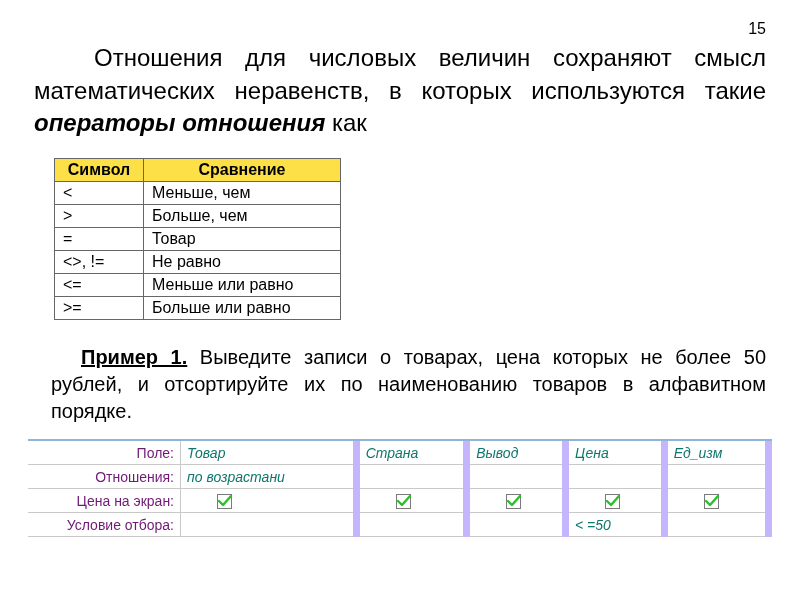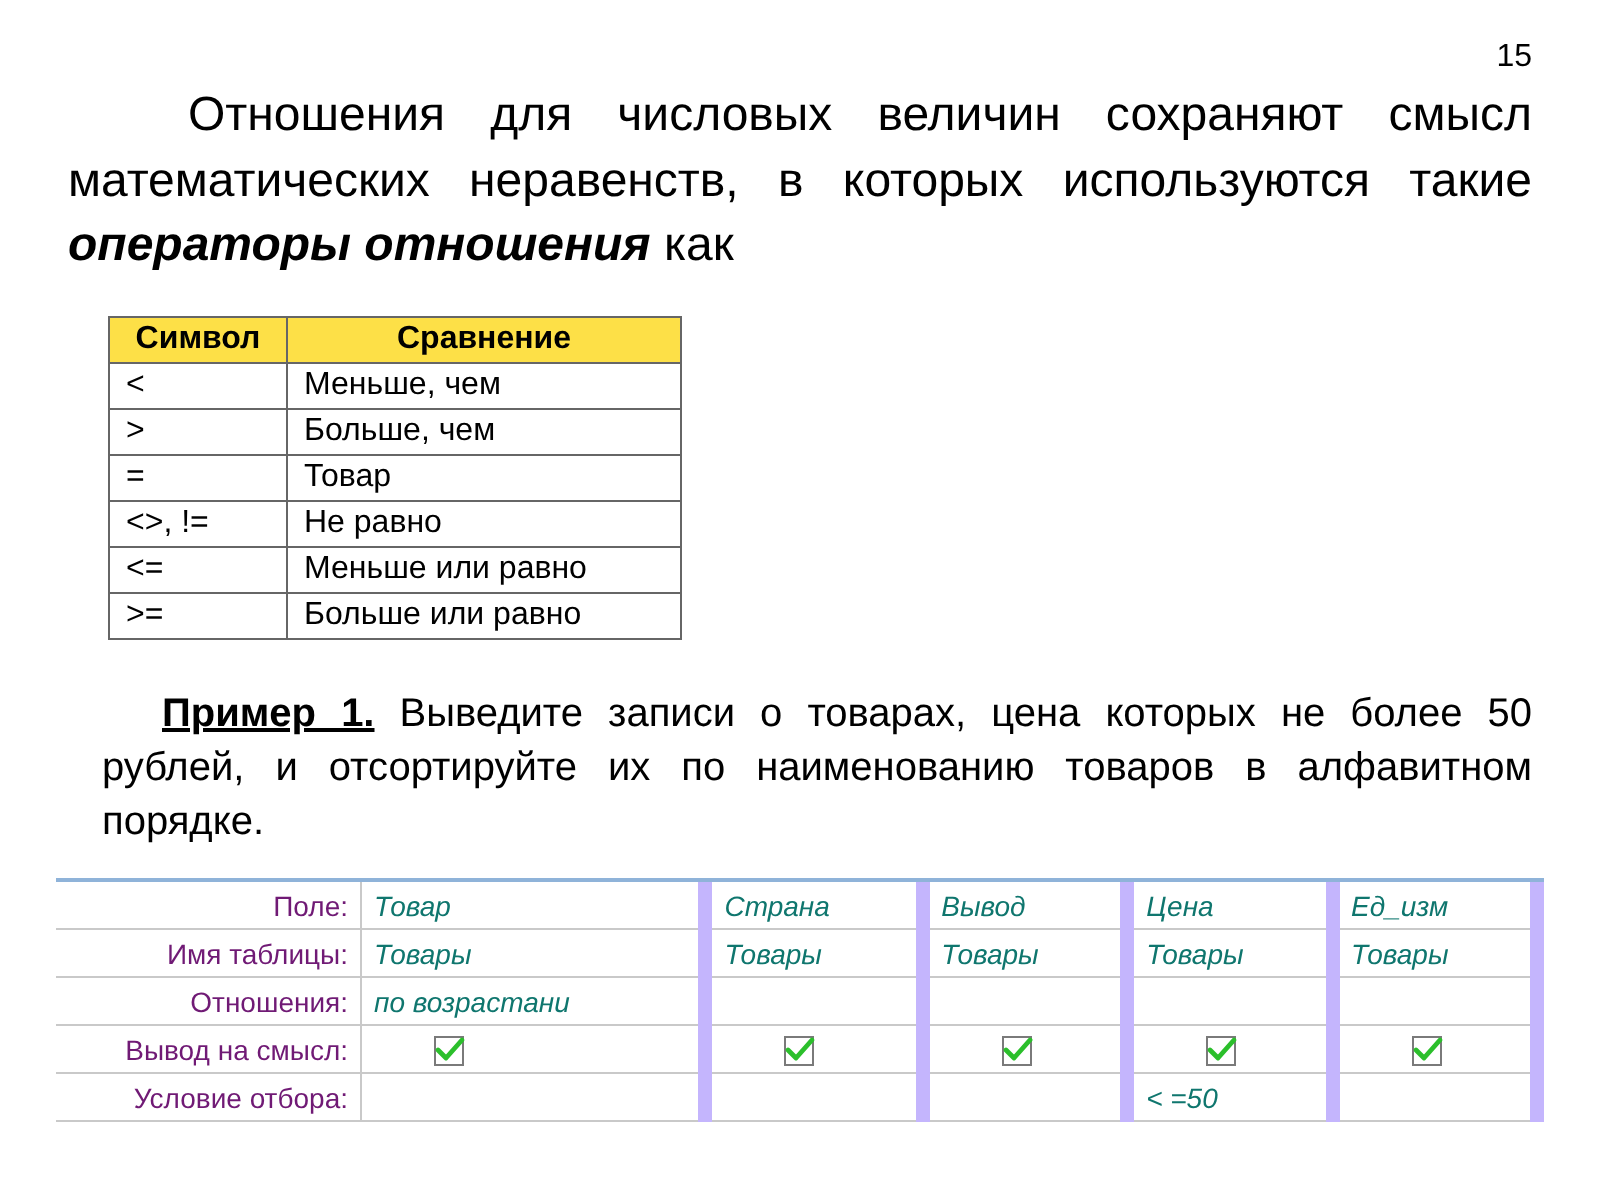--- a/index.html
+++ b/index.html
@@ -161,37 +161,29 @@
     <tbody>
         <tr>
       <td class="labelcell">Поле:</td>
       <td class="col">Товар</td>
       <td class="col">Страна</td>
       <td class="col">Вывод</td>
       <td class="col">Цена</td>
       <td class="col">Ед_изм</td>
     </tr>
     <tr>
-      <td class="labelcell">Имя таблицы:</td>
-      <td class="col">Товары</td>
-      <td class="col">Товары</td>
-      <td class="col">Товары</td>
-      <td class="col">Товары</td>
-      <td class="col">Товары</td>
-    </tr>
-    <tr>
       <td class="labelcell">Отношения:</td>
       <td class="col">по возрастани</td>
       <td class="col"></td>
       <td class="col"></td>
       <td class="col"></td>
       <td class="col"></td>
     </tr>
     <tr>
-      <td class="labelcell">Вывод на смысл:</td>
+      <td class="labelcell">Цена на экран:</td>
       <td class="col"><span class="checkbox"><svg viewBox="0 0 16 16">
                 <polyline points="2,8 6,12 14,3"></polyline>
               </svg></span></td>
       <td class="col"><span class="checkbox"><svg viewBox="0 0 16 16">
                 <polyline points="2,8 6,12 14,3"></polyline>
               </svg></span></td>
       <td class="col"><span class="checkbox"><svg viewBox="0 0 16 16">
                 <polyline points="2,8 6,12 14,3"></polyline>
               </svg></span></td>
       <td class="col"><span class="checkbox"><svg viewBox="0 0 16 16">

